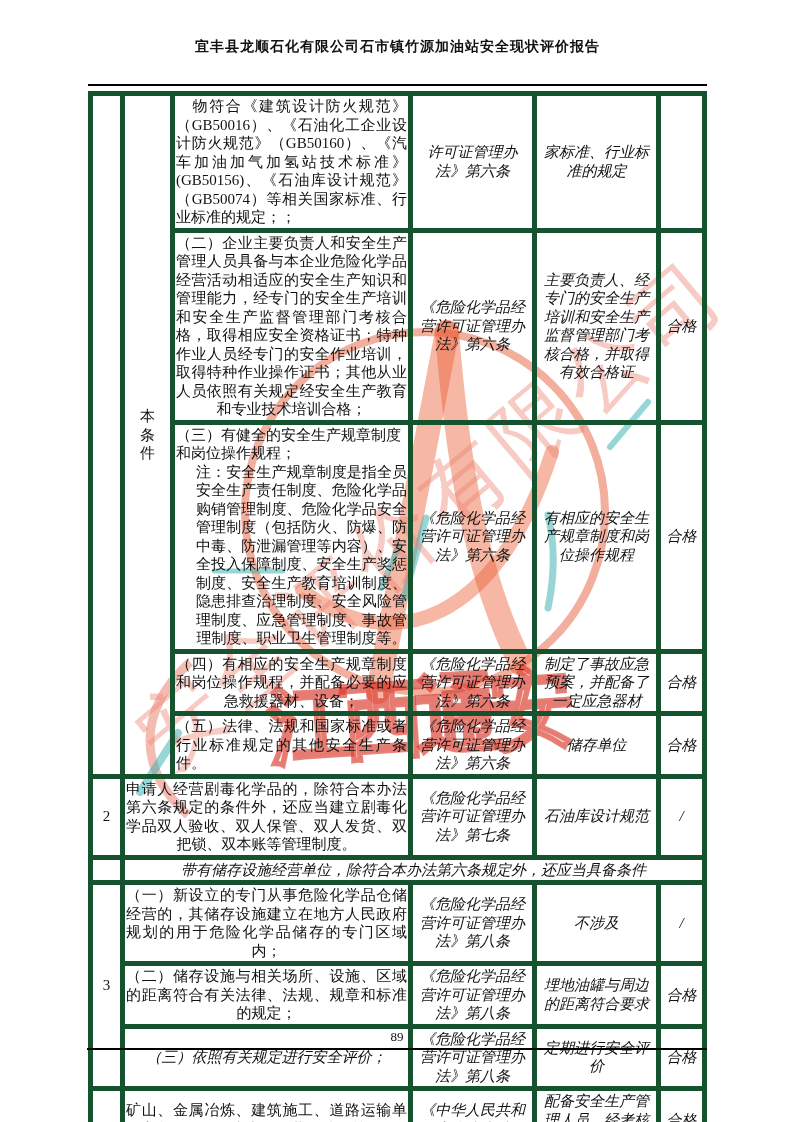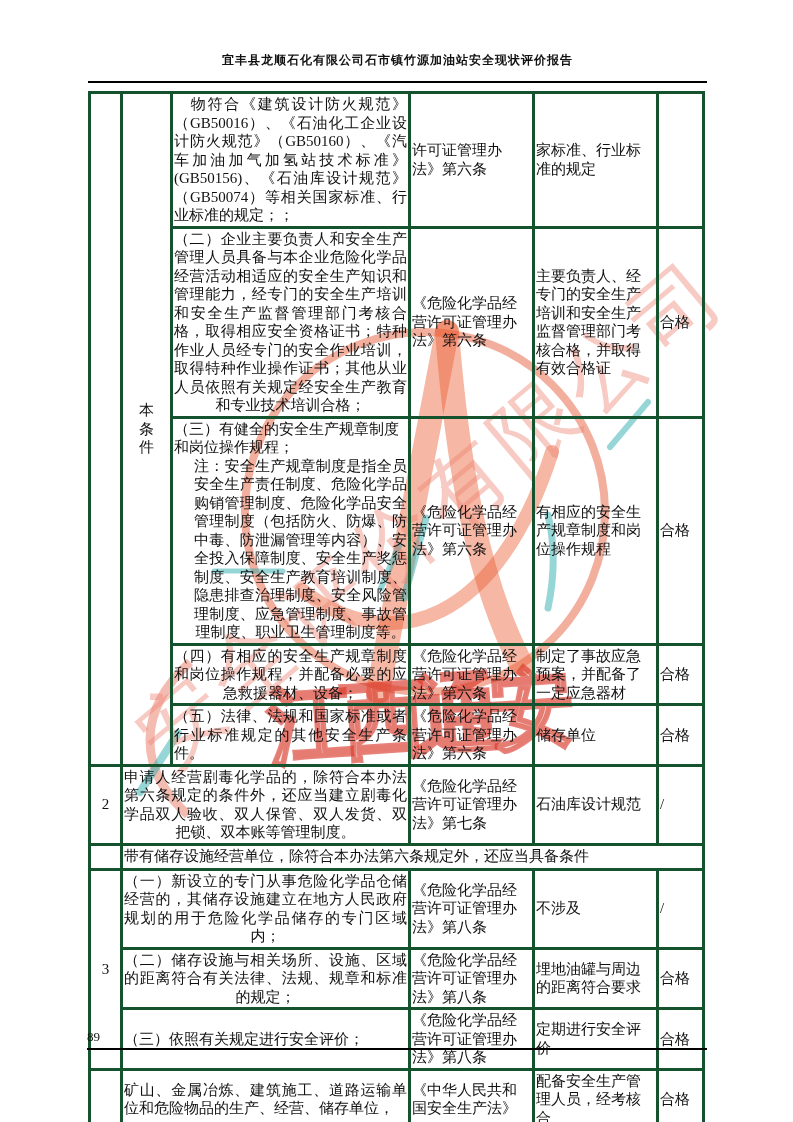--- a/index.html
+++ b/index.html
@@ -6,24 +6,24 @@
   .page{
     position:relative;
     width:793px;height:1122px;
     background:#ffffff;
     overflow:hidden;
     font-family:"Liberation Serif","DejaVu Serif",serif;
     color:#111;
   }
   
   .header{
-    position:absolute;left:88px;top:52px;width:619px;
+    position:absolute;left:88px;top:38px;width:619px;
     text-align:center;
-    font-size:12px;font-weight:bold;letter-spacing:1px;
-    padding-bottom:12px;
+    font-size:14px;font-weight:bold;letter-spacing:1px;
+    padding-bottom:28px;
     border-bottom:2px solid #000;
     z-index:2;
   }
   
   .wm{position:absolute;inset:0;z-index:0;pointer-events:none;}
   .wm-stamp-text{
     position:absolute;left:268px;top:676px;
     font-size:84px;font-weight:bold;letter-spacing:-10px;line-height:1;
     transform:rotate(-4deg);
     color:rgba(217,55,40,0.10);
@@ -38,38 +38,38 @@
     white-space:nowrap;
   }
   
   .doc{position:absolute;left:88px;top:91px;z-index:1;}
   table.t{
     border-collapse:collapse;table-layout:fixed;
     width:617px;
     font-size:15px;line-height:18.5px;
   }
   table.t td{
-    border:3px solid #14532d;
+    border:5px solid #14532d;
     padding:1px 1px;
     vertical-align:middle;
     overflow:hidden;
   }
   .c-num{text-align:center;}
   .c-side{vertical-align:top;text-align:center;white-space:pre-line;padding-top:2px;}
-  .c-center{}
+  .c-center{text-align:center;font-style:italic;}
   .vtop{vertical-align:top;padding-top:2px;}
   .para{text-align:justify;text-justify:inter-ideograph;}
   .para-c{text-align:justify;text-justify:inter-ideograph;text-align-last:center;padding-left:20px;}
   .t-center{text-align:left;}
   
   .footer{
     position:absolute;left:87px;top:1029px;width:620px;z-index:2;
     font-size:14px;
   }
-  .footer .pagenum{font-size:13px;padding-bottom:3px;border-bottom:2px solid #000;}
+  .footer .pagenum{text-align:center;font-size:13px;padding-bottom:3px;border-bottom:2px solid #000;}
   .footer .frow{display:flex;justify-content:space-between;padding-top:4px;}
 </style>
 </head>
 <body>
 
 <div class="page">
 
   <div class="wm">
     <svg width="793" height="1122" viewBox="0 0 793 1122">
 

